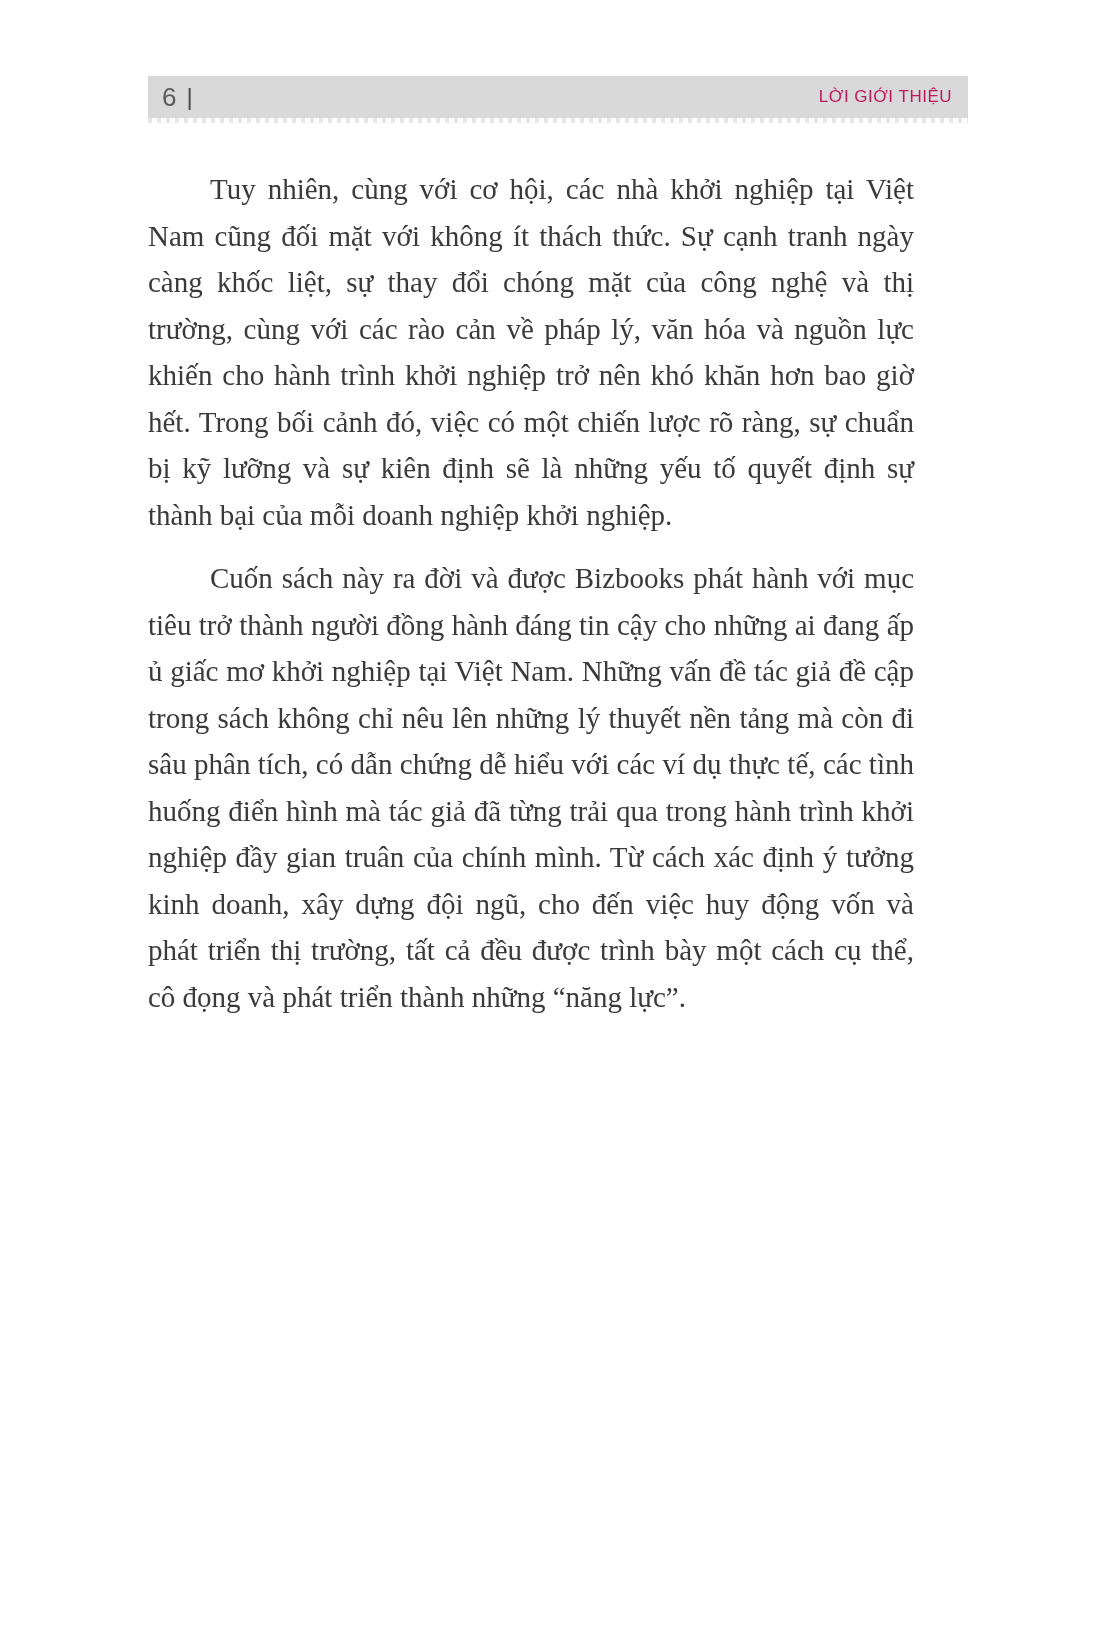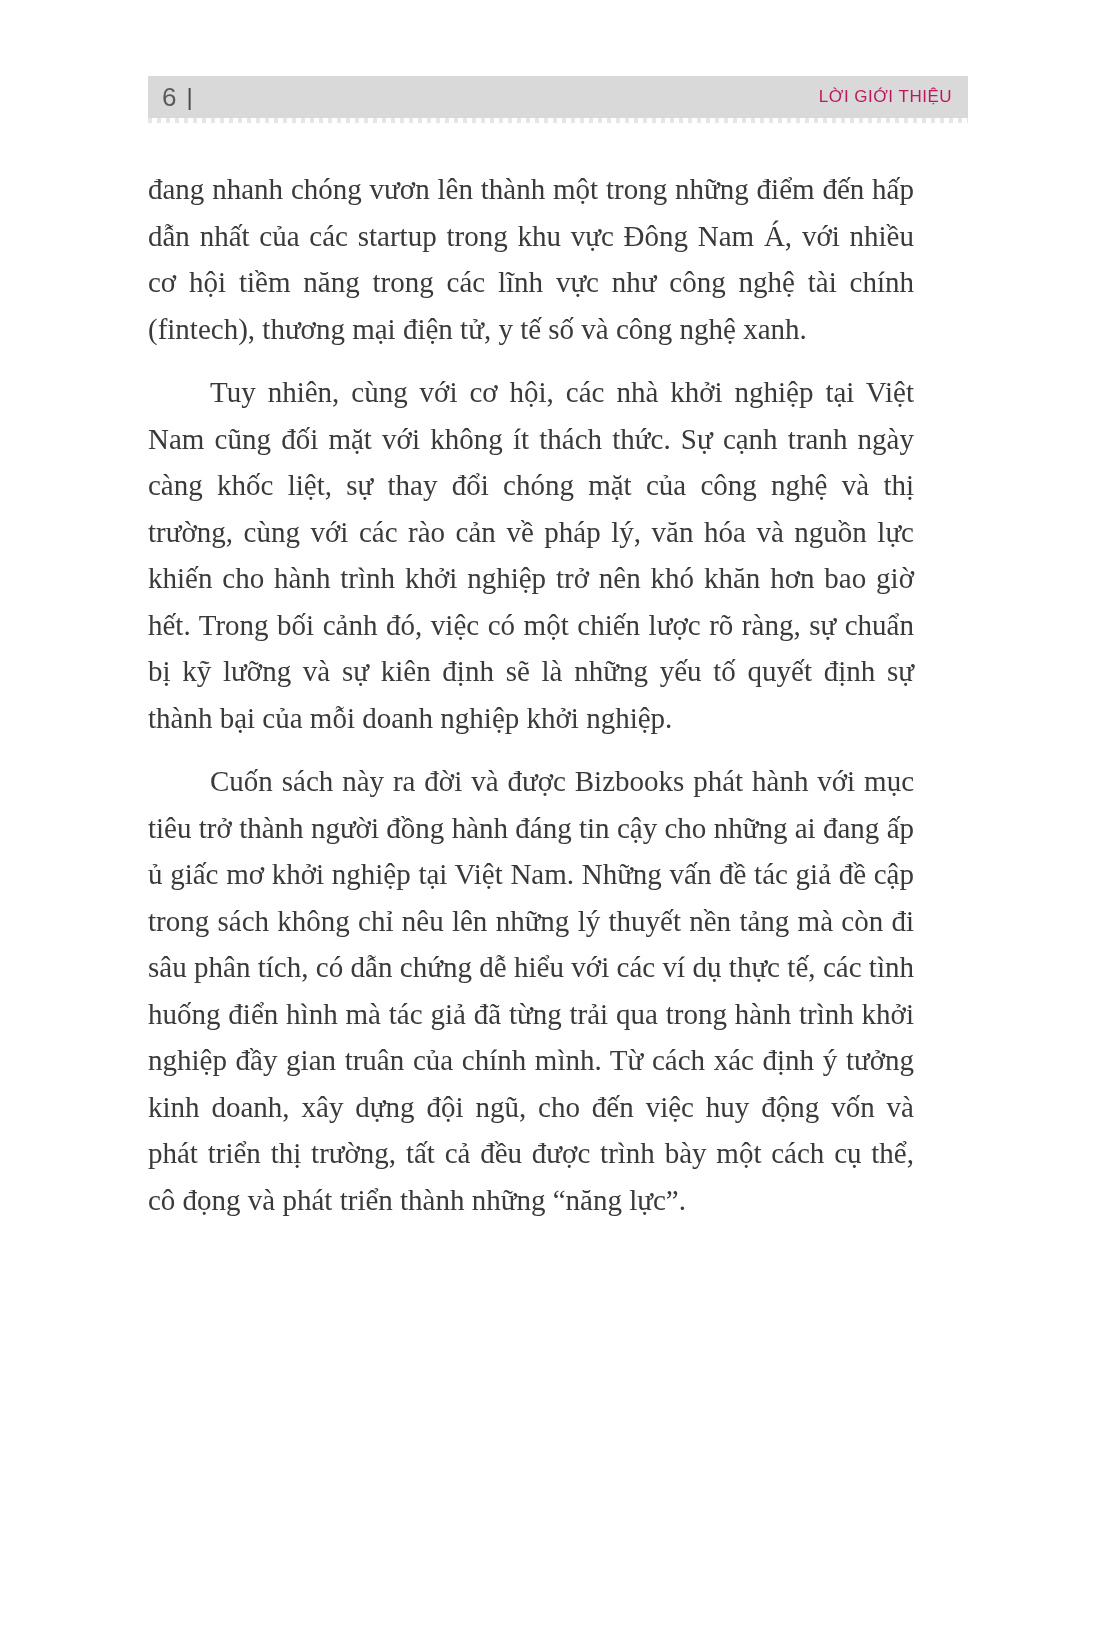--- a/index.html
+++ b/index.html
@@ -86,18 +86,17 @@
 
   <div class="header-bar">
     <div class="header-left">
       <span class="page-number">6</span>
       <span class="page-number-divider">|</span>
     </div>
     <span class="header-title">LỜI GIỚI THIỆU</span>
   </div>
 
   <div class="content">
-    <p>đang nhanh chóng vươn lên thành một trong những điểm đến hấp dẫn nhất của các startup trong khu vực Đông Nam Á, với nhiều cơ hội tiềm năng trong các lĩnh vực như công nghệ tài chính (fintech), thương mại điện tử, y tế số và công nghệ xanh.</p>
     <p class="indented">Tuy nhiên, cùng với cơ hội, các nhà khởi nghiệp tại Việt Nam cũng đối mặt với không ít thách thức. Sự cạnh tranh ngày càng khốc liệt, sự thay đổi chóng mặt của công nghệ và thị trường, cùng với các rào cản về pháp lý, văn hóa và nguồn lực khiến cho hành trình khởi nghiệp trở nên khó khăn hơn bao giờ hết. Trong bối cảnh đó, việc có một chiến lược rõ ràng, sự chuẩn bị kỹ lưỡng và sự kiên định sẽ là những yếu tố quyết định sự thành bại của mỗi doanh nghiệp khởi nghiệp.</p>
     <p class="indented">Cuốn sách này ra đời và được Bizbooks phát hành với mục tiêu trở thành người đồng hành đáng tin cậy cho những ai đang ấp ủ giấc mơ khởi nghiệp tại Việt Nam. Những vấn đề tác giả đề cập trong sách không chỉ nêu lên những lý thuyết nền tảng mà còn đi sâu phân tích, có dẫn chứng dễ hiểu với các ví dụ thực tế, các tình huống điển hình mà tác giả đã từng trải qua trong hành trình khởi nghiệp đầy gian truân của chính mình. Từ cách xác định ý tưởng kinh doanh, xây dựng đội ngũ, cho đến việc huy động vốn và phát triển thị trường, tất cả đều được trình bày một cách cụ thể, cô đọng và phát triển thành những “năng lực”.</p>
   </div>
 
 </div>
 
 </body></html>

